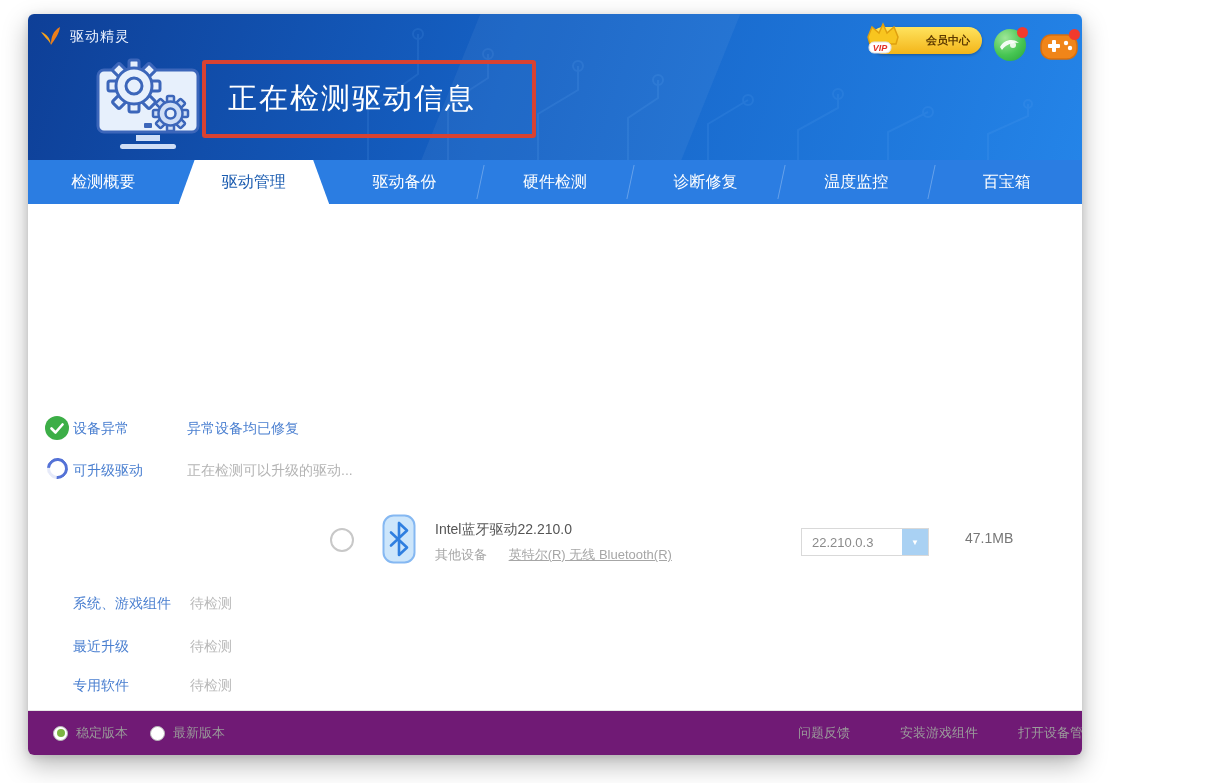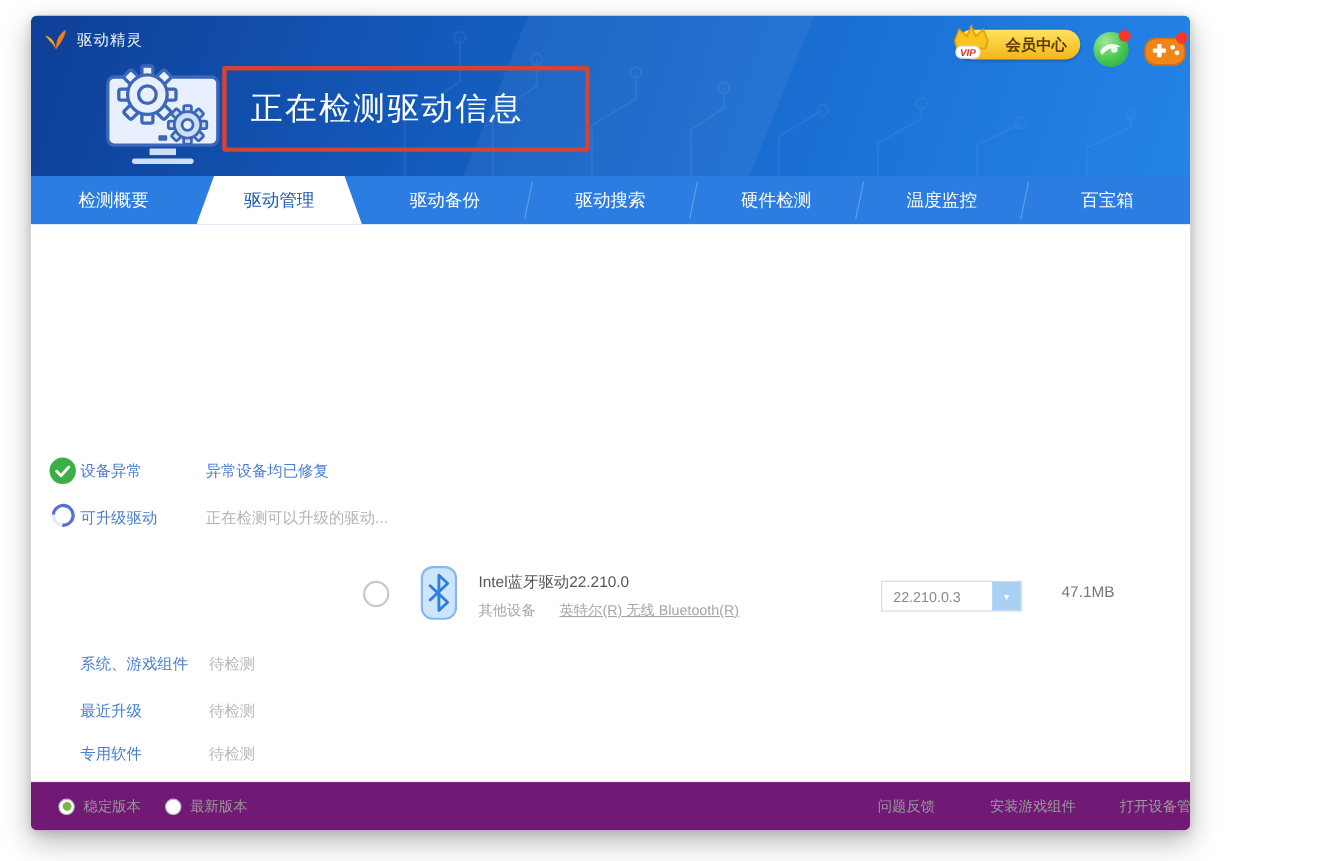--- a/index.html
+++ b/index.html
@@ -19,21 +19,21 @@
   .circuit { position:absolute; left:300px; top:0; width:852px; height:146px; opacity:.55; }
   .shine { position:absolute; left:420px; top:-20px; width:260px; height:200px;
     background:rgba(255,255,255,.05); transform:skewX(-22deg); }
 
   .brand { position:absolute; left:10px; top:10px; display:flex; align-items:center; gap:6px; }
   .brand-name { color:#eef4ff; font-size:14px; letter-spacing:1px; }
   .vip-btn { position:absolute; left:842px; top:13px; height:27px; width:112px;
     background:linear-gradient(#ffe35e,#f3b519); border-radius:14px;
     display:flex; align-items:center; justify-content:flex-end; padding-right:12px;
     box-shadow:0 1px 3px rgba(0,0,0,.3); cursor:pointer; }
-  .vip-label { font-size:14px; font-weight:bold; color:#5d3a00; }
+  .vip-label { font-size:11px; font-weight:bold; color:#5d3a00; }
   .vip-crown { position:absolute; left:-8px; top:-7px; width:40px; height:40px; }
   .orb { position:absolute; left:966px; top:15px; width:32px; height:32px; border-radius:50%;
     background:radial-gradient(circle at 35% 28%, #9fe698, #47c653 55%, #27a23a); cursor:pointer; }
   .orb svg { position:absolute; left:4px; top:7px; }
   .notif-dot { position:absolute; width:11px; height:11px; border-radius:50%;
     background:#f23a2c; right:-2px; top:-2px; }
   .gamepad { position:absolute; left:1012px; top:17px; width:38px; height:30px; cursor:pointer; }
   .hamburger { position:absolute; left:1064px; top:23px; width:20px; height:16px; cursor:pointer; }
   .hamburger i { display:block; width:20px; height:3px; background:#fff; border-radius:2px; margin-bottom:3.5px; }
   .minimize { position:absolute; left:1092px; top:34px; width:16px; height:3px; background:#fff; border-radius:1px; cursor:pointer; }
@@ -220,24 +220,24 @@
         <span class="tab-label">检测概要</span>
       </div>
     <div class="tab active">
         <span class="tab-bg"></span>
         <span class="tab-label">驱动管理</span>
       </div>
     <div class="tab">
         <span class="tab-label">驱动备份</span>
       </div>
     <div class="tab">
-        <span class="tab-label">驱动搜索</span>
-      </div>
-    <div class="tab">
         <span class="tab-label">硬件检测</span>
+      </div>
+    <div class="tab">
+        <span class="tab-label">诊断修复</span>
       </div>
     <div class="tab">
         <span class="tab-label">温度监控</span>
       </div>
     <div class="tab">
         <span class="tab-label">百宝箱</span>
       </div>
   </div>
 
   <div class="content">

